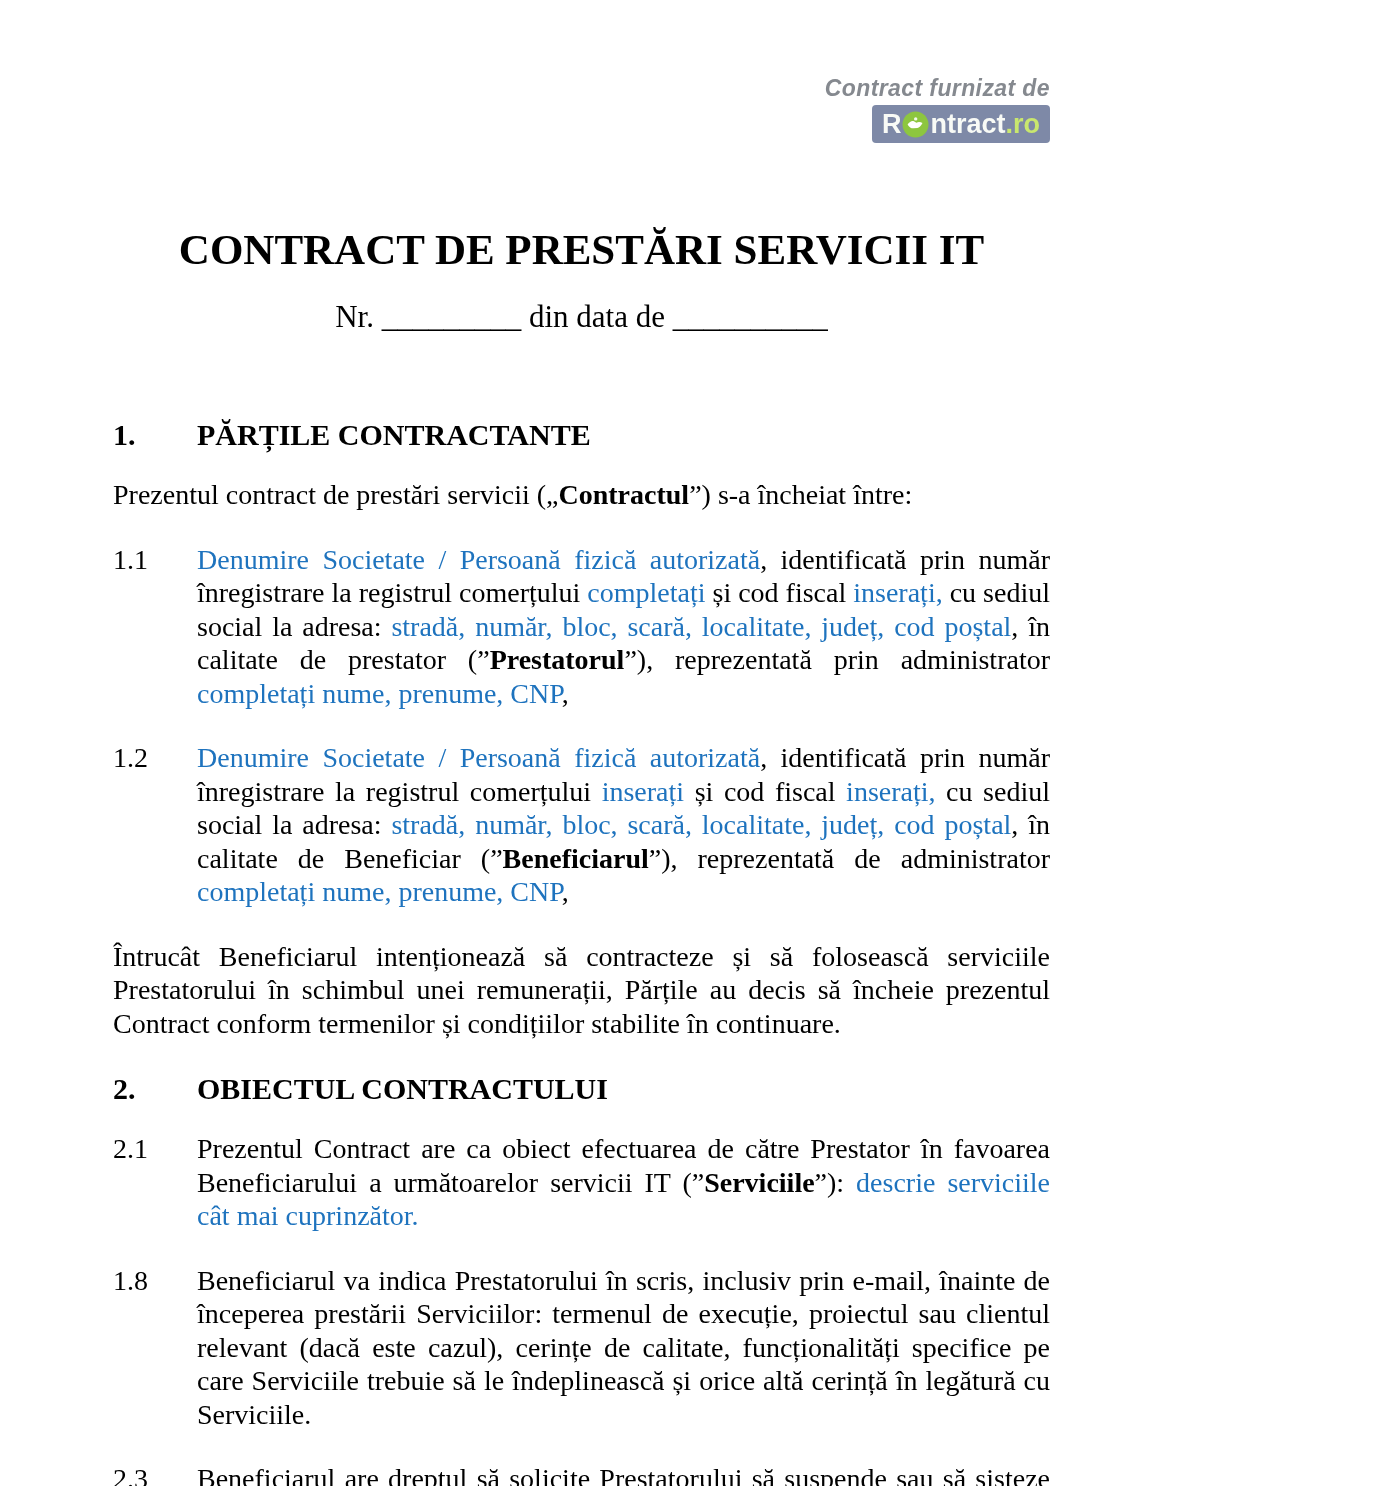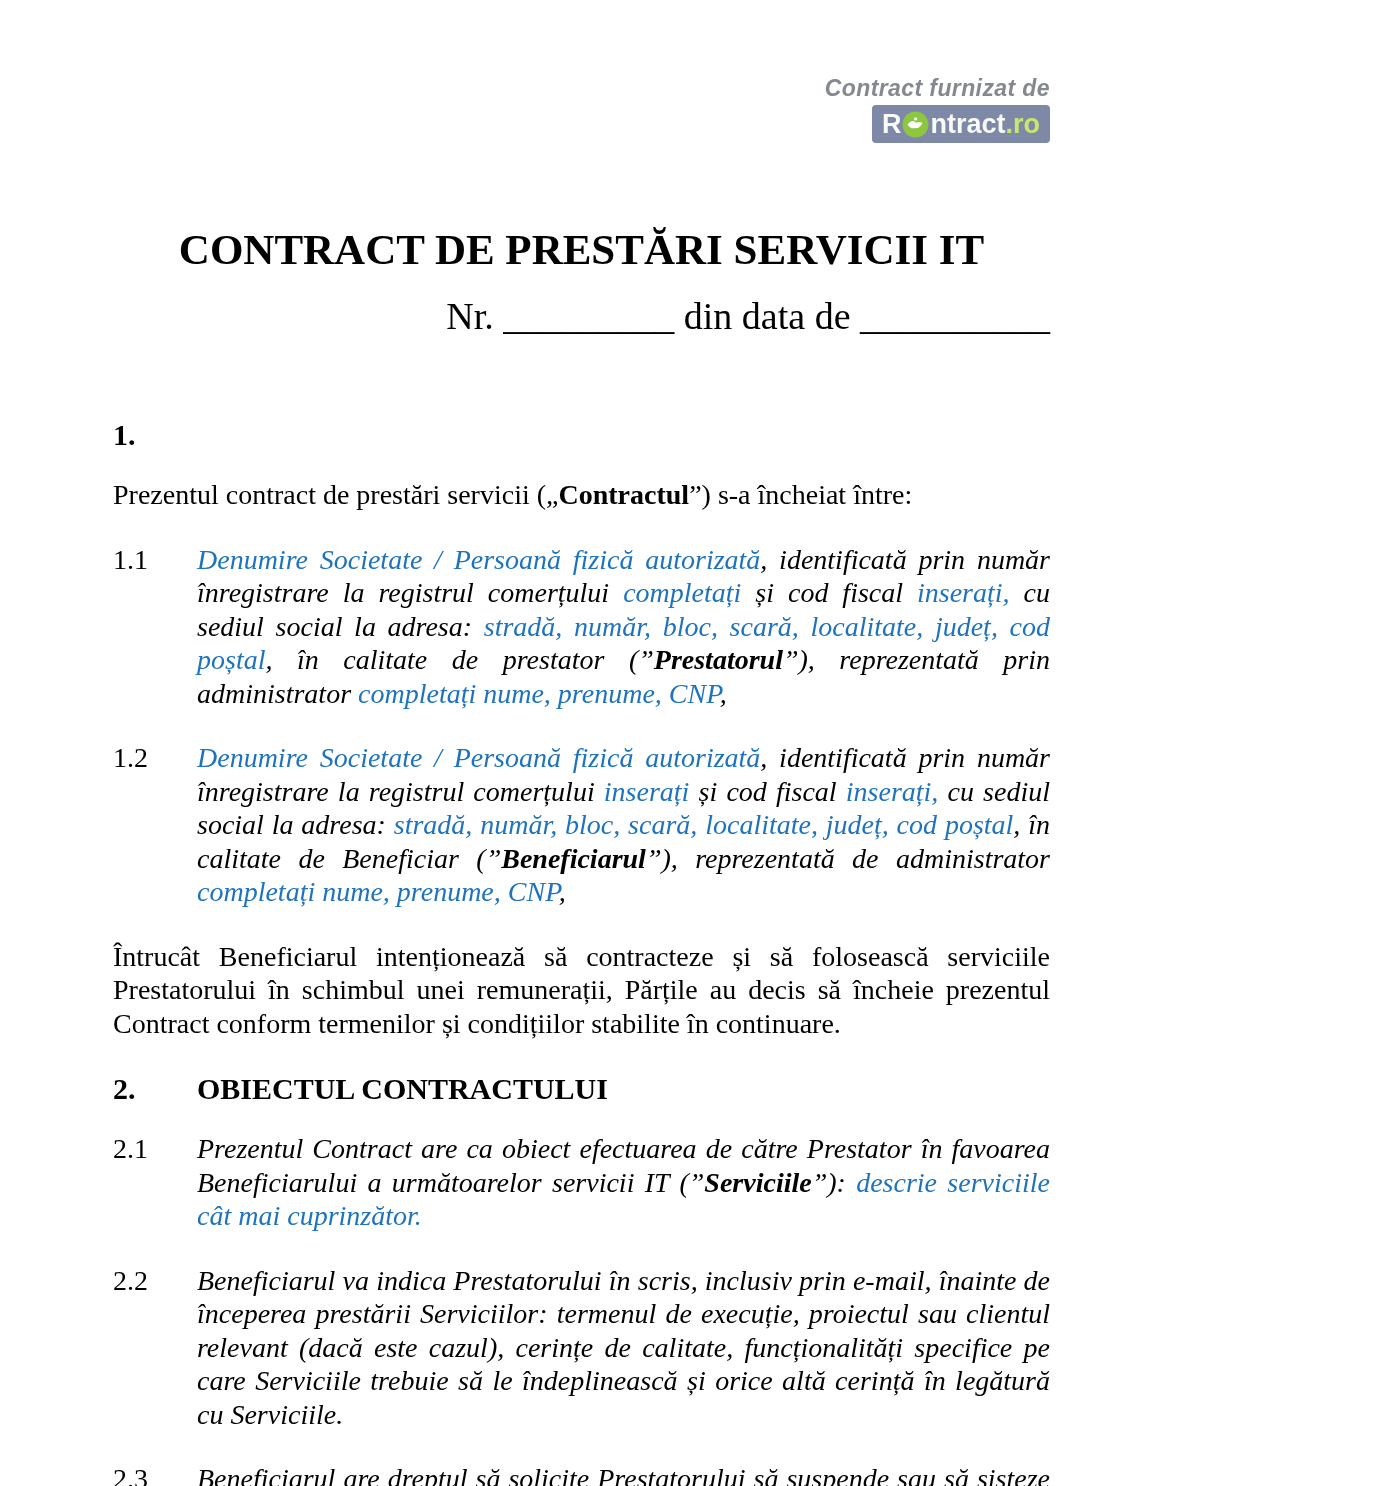--- a/index.html
+++ b/index.html
@@ -34,30 +34,30 @@
   }
   .badge .globe { display: block; margin: 0 1px; }
   .badge .tld { color: var(--badge-tld, #c9e76e); }
 
   
   .doc-title {
     margin: 86px 0 0; text-align: center;
     font-size: 43px; line-height: 41px; font-weight: bold;
   }
   .doc-subtitle {
-    margin: 28px 0 82px; text-align: right;
-    font-size: 38px; line-height: 37px;
+    margin: 28px 0 82px; text-align: center;
+    font-size: 31px; line-height: 37px;
     white-space: nowrap;
   }
 
   
   .block { font-size: 28px; line-height: 33.5px; }
   .para  { margin: 0 0 31px; text-align: justify; }
   .numbered { display: flex; margin: 0 0 31px; }
-  .numbered .ptext { flex: 1 1 auto; display: block; text-align: justify; font-style: italic; }
+  .numbered .ptext { flex: 1 1 auto; display: block; text-align: justify; }
   .num { flex: 0 0 84px; width: 84px; }
   .heading {
     display: flex; margin: 10px 0 25px;
     font-weight: bold; font-size: 30px; line-height: 36px;
   }
   .s-blue { color: var(--blue, #1e73be); }
   .s-bold { font-weight: bold; }
 </style>
 </head>
 <body>
@@ -83,41 +83,42 @@
   <div class="doc-subtitle">
     <span>Nr.</span>
     <span>_________</span>
     <span>din data de</span>
     <span>__________</span>
   </div>
 
   <div id="doc-content">
       <div class="block heading">
         <span class="num">1.</span>
+        <span class="ptext"><span>PĂRȚILE CONTRACTANTE</span></span>
       </div>
       <div class="block para"><span class="ptext"><span>Prezentul contract de prestări servicii („</span><span class="s-bold">Contractul</span><span>”) s-a încheiat între:</span></span></div>
       <div class="block numbered">
         <span class="num">1.1</span>
         <span class="ptext"><span class="s-blue">Denumire Societate / Persoană fizică autorizată</span><span>, identificată prin număr înregistrare la registrul comerțului </span><span class="s-blue">completați</span><span> și cod fiscal </span><span class="s-blue">inserați,</span><span> cu sediul social la adresa: </span><span class="s-blue">stradă, număr, bloc, scară, localitate, județ, cod poștal</span><span>, în calitate de prestator (”</span><span class="s-bold">Prestatorul</span><span>”), reprezentată prin administrator </span><span class="s-blue">completați nume, prenume, CNP</span><span>,</span></span>
       </div>
       <div class="block numbered">
         <span class="num">1.2</span>
         <span class="ptext"><span class="s-blue">Denumire Societate / Persoană fizică autorizată</span><span>, identificată prin număr înregistrare la registrul comerțului </span><span class="s-blue">inserați</span><span> și cod fiscal </span><span class="s-blue">inserați,</span><span> cu sediul social la adresa: </span><span class="s-blue">stradă, număr, bloc, scară, localitate, județ, cod poștal</span><span>, în calitate de Beneficiar (”</span><span class="s-bold">Beneficiarul</span><span>”), reprezentată de administrator </span><span class="s-blue">completați nume, prenume, CNP</span><span>,</span></span>
       </div>
       <div class="block para"><span class="ptext"><span>Întrucât Beneficiarul intenționează să contracteze și să folosească serviciile Prestatorului în schimbul unei remunerații, Părțile au decis să încheie prezentul Contract conform termenilor și condițiilor stabilite în continuare.</span></span></div>
       <div class="block heading">
         <span class="num">2.</span>
         <span class="ptext"><span>OBIECTUL CONTRACTULUI</span></span>
       </div>
       <div class="block numbered">
         <span class="num">2.1</span>
         <span class="ptext"><span>Prezentul Contract are ca obiect efectuarea de către Prestator în favoarea Beneficiarului a următoarelor servicii IT (”</span><span class="s-bold">Serviciile</span><span>”): </span><span class="s-blue">descrie serviciile cât mai cuprinzător.</span></span>
       </div>
       <div class="block numbered">
-        <span class="num">2.2</span>
+        <span class="num">1.8</span>
         <span class="ptext"><span>Beneficiarul va indica Prestatorului în scris, inclusiv prin e-mail, înainte de începerea prestării Serviciilor: termenul de execuție, proiectul sau clientul relevant (dacă este cazul), cerințe de calitate, funcționalități specifice pe care Serviciile trebuie să le îndeplinească și orice altă cerință în legătură cu Serviciile.</span></span>
       </div>
       <div class="block numbered">
         <span class="num">2.3</span>
         <span class="ptext"><span>Beneficiarul are dreptul să solicite Prestatorului să suspende sau să sisteze prestarea anumitor Servicii, precum și dreptul să modifice obiectul anumitor Servicii solicitate. Într-un asemenea</span></span>
       </div>
     </div>
 
 </div>
 

